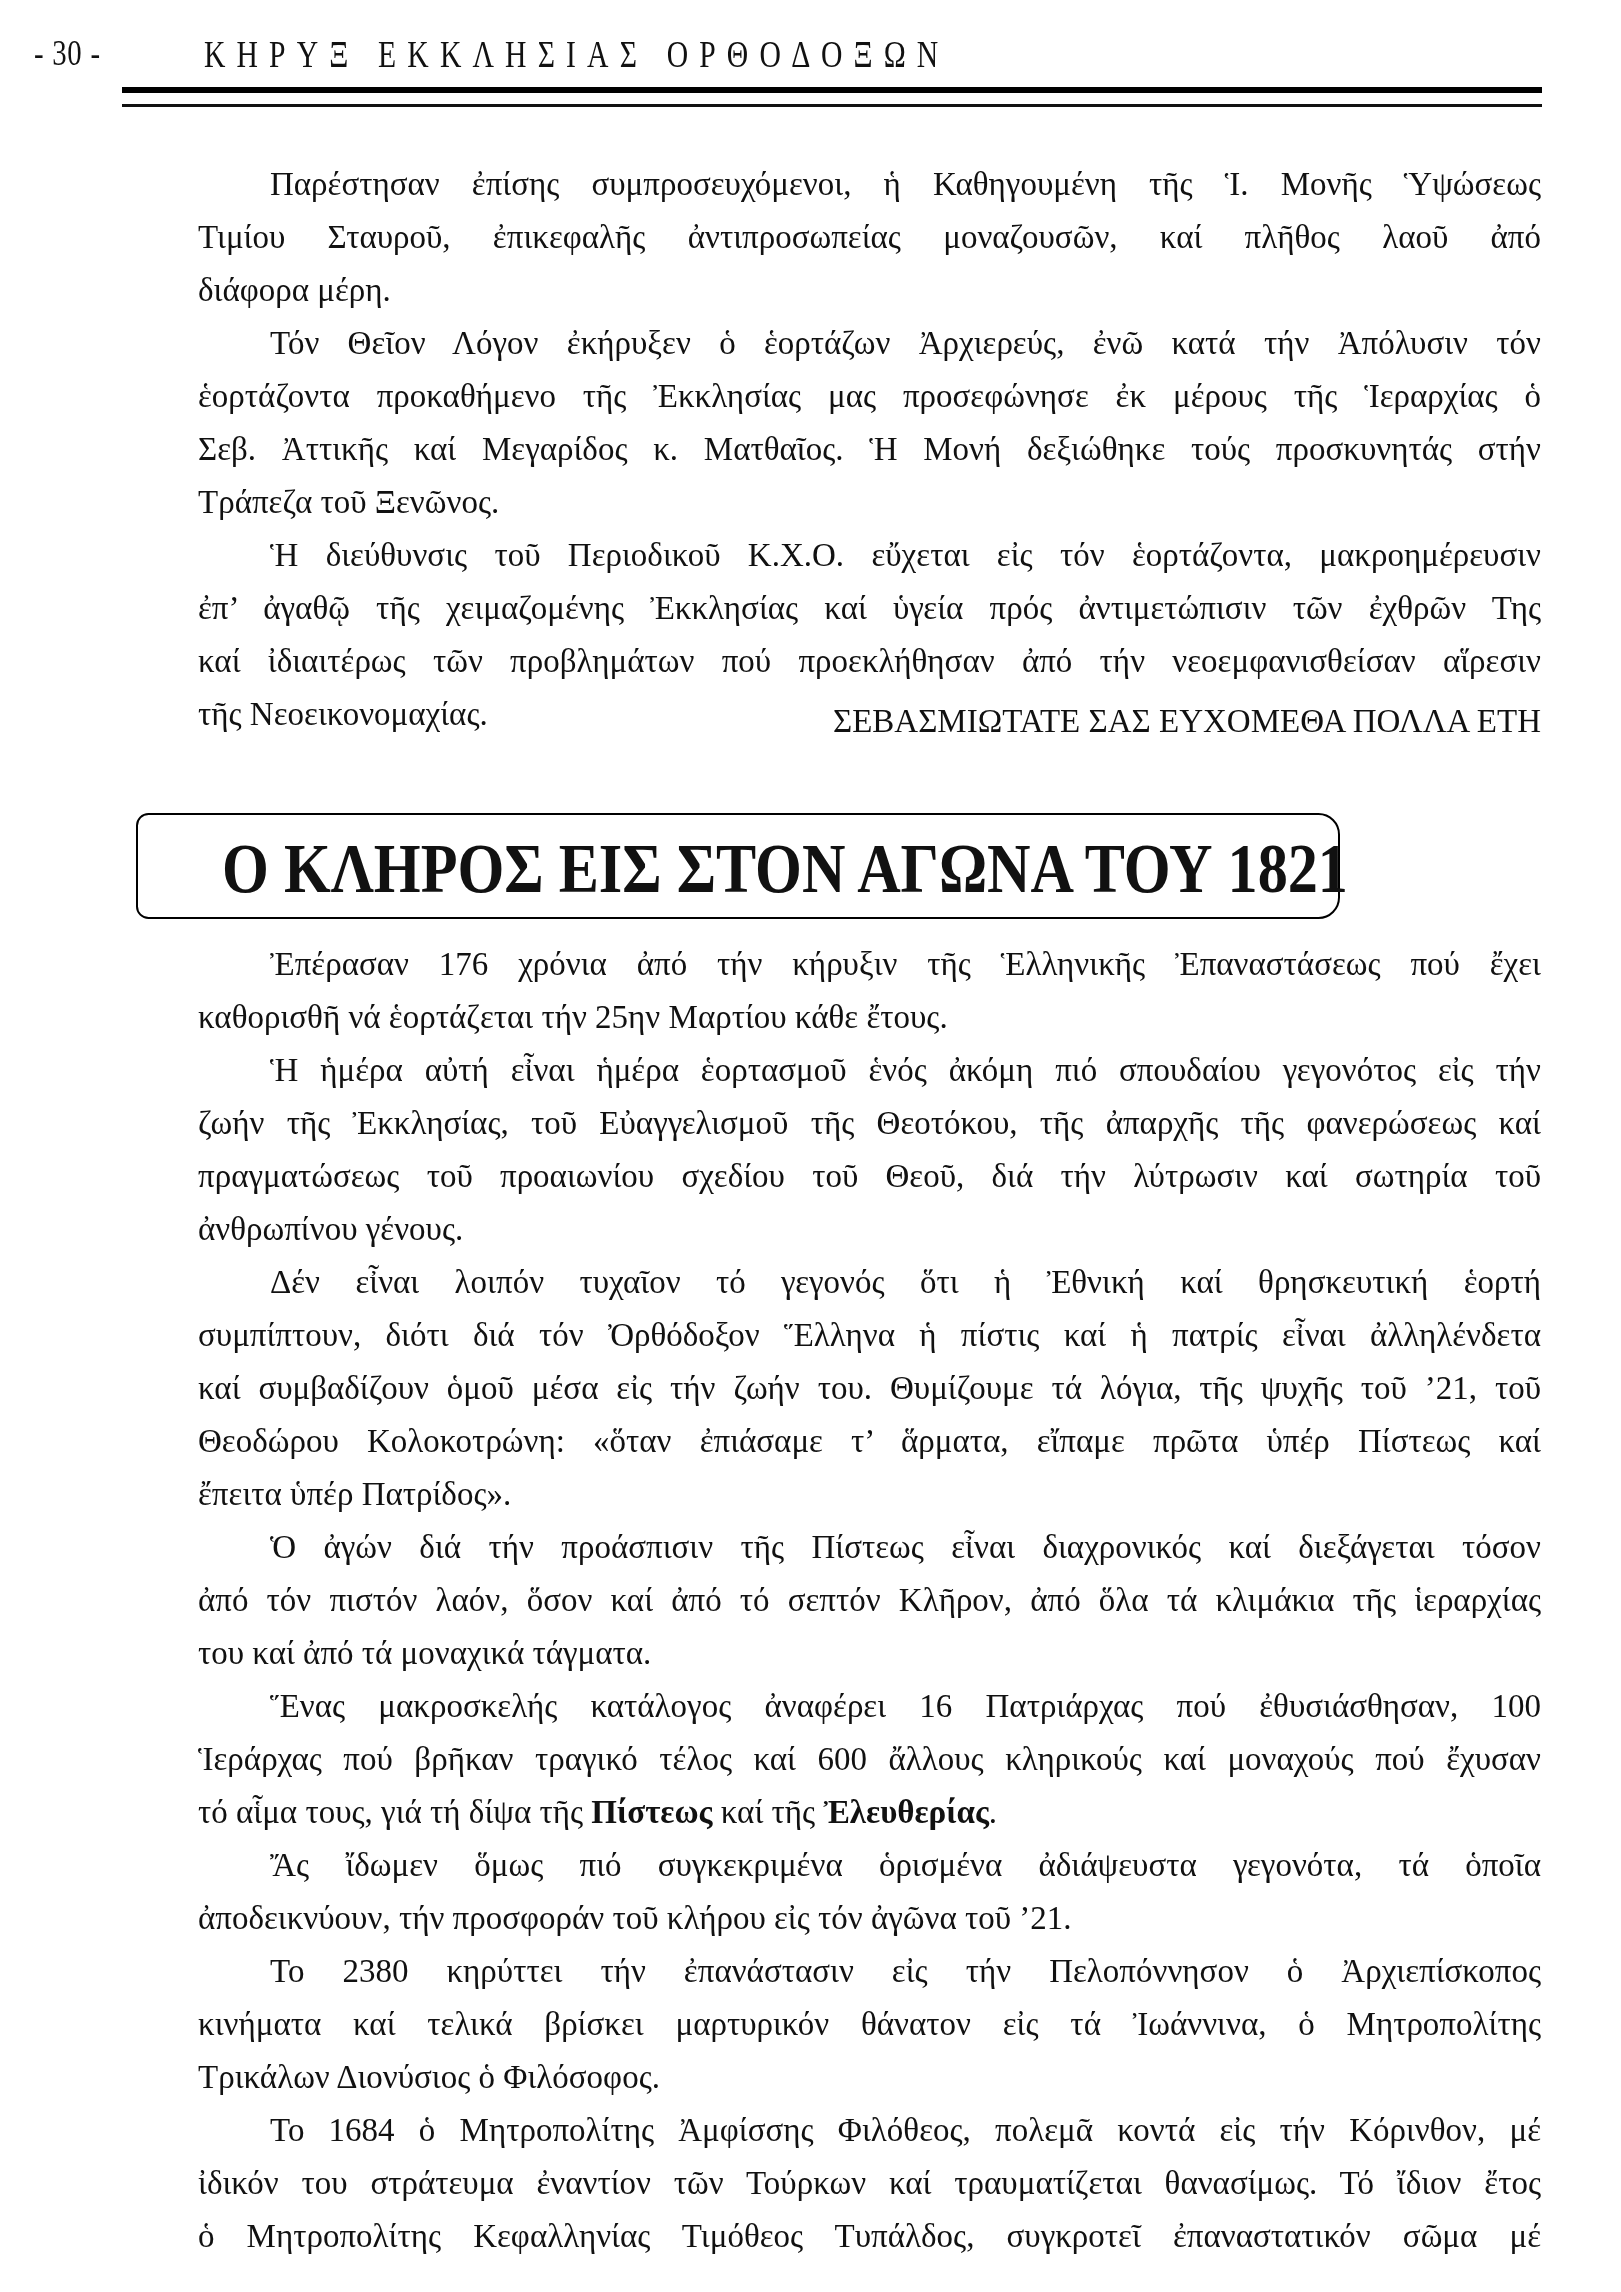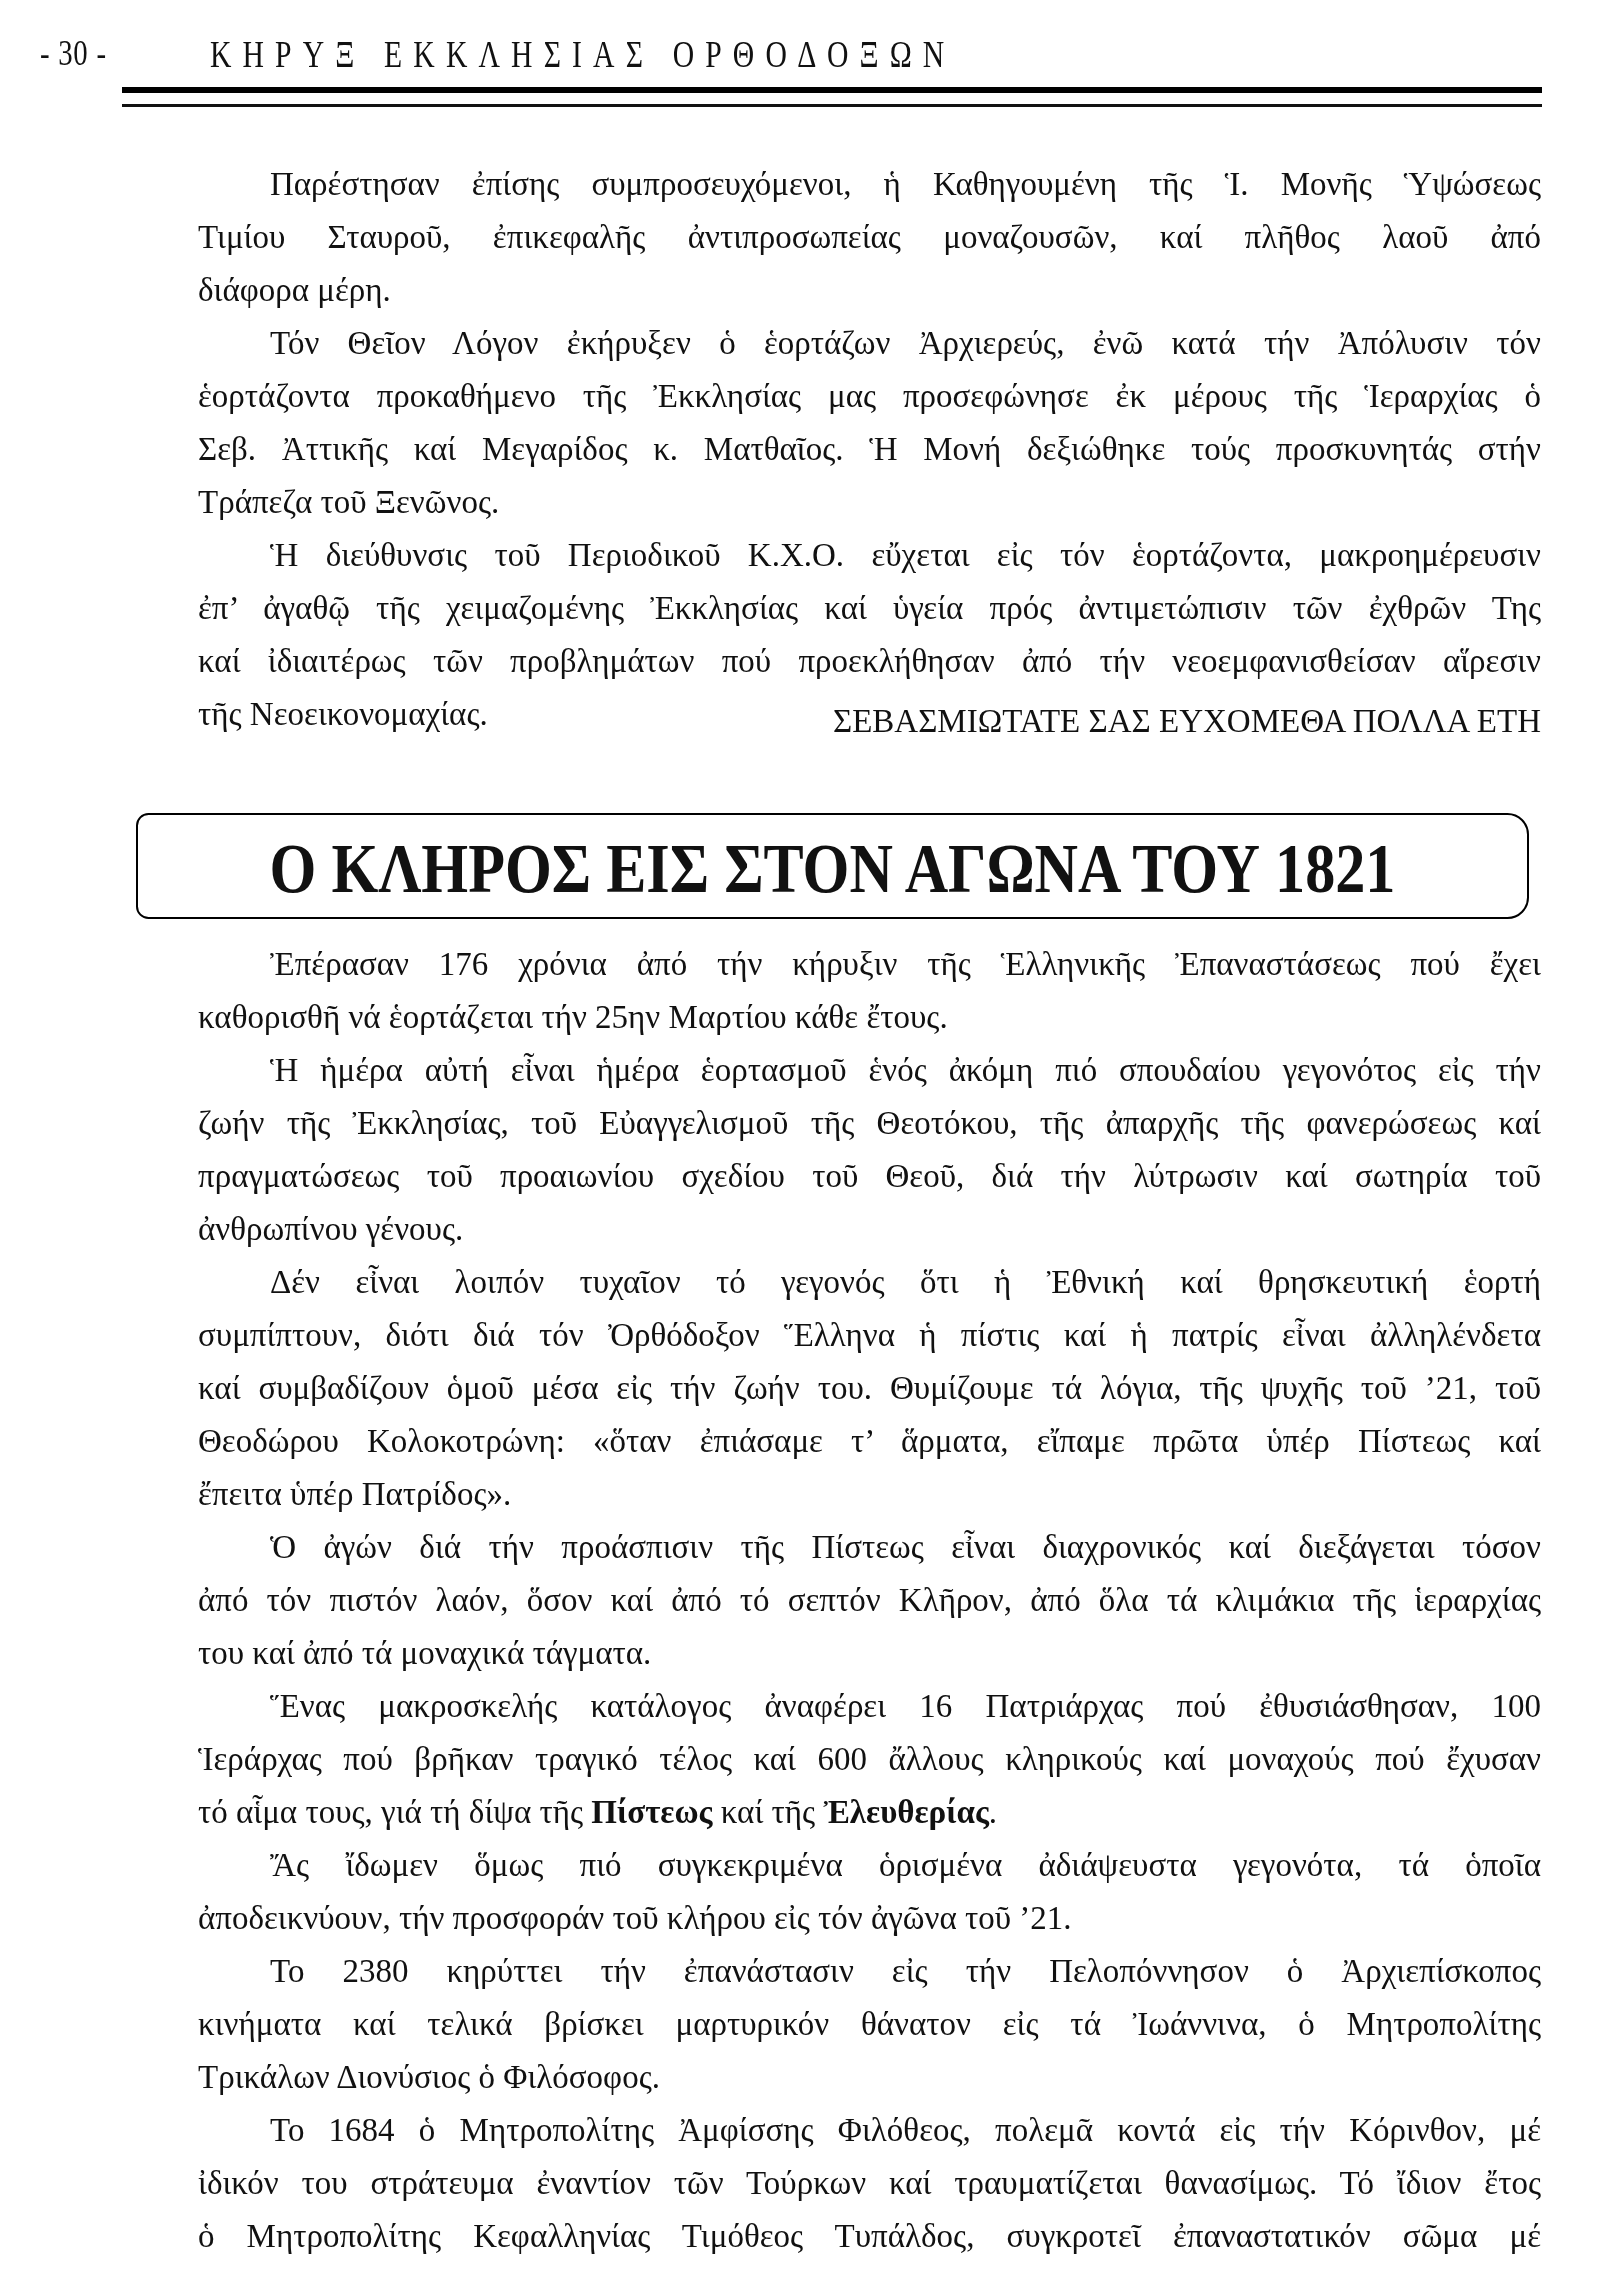--- a/index.html
+++ b/index.html
@@ -1,31 +1,31 @@
 <!DOCTYPE html>
 <html style="font-size:14.3px"><head>
 <meta charset="utf-8">
 <style>
   html, body { margin: 0; padding: 0; background: #ffffff; }
   body { width: 1622px; height: 2293px; position: relative; overflow: hidden;
          font-family: "Liberation Serif", "DejaVu Serif", serif; color: #111; }
-  .header { position: absolute; left: 40px; top: 32px; width: 1540px; height: 45px; }
+  .header { position: absolute; left: 34px; top: 32px; width: 1540px; height: 45px; }
   .page-num { position: absolute; left: 0; top: 0; font-size: 36px; letter-spacing: 0.9px; transform: scaleX(0.8); transform-origin: left; }
   .journal-title { position: absolute; left: 72px; top: 0; font-size: 38px; letter-spacing: 14.3px;
                    transform: scaleX(0.78); transform-origin: left; white-space: nowrap; }
   .rule-thick { position: absolute; left: 122px; top: 87px; width: 1420px; height: 6.3px; background: #000; }
   .rule-thin { position: absolute; left: 122px; top: 104px; width: 1420px; height: 2.7px; background: #111; }
   .body-block { position: absolute; left: 198px; width: 1343px; }
   .line { height: 53px; line-height: 53px; font-size: 33px; white-space: nowrap;
           text-align: justify; text-align-last: justify; }
   .line.last { text-align-last: left; }
   .line.indent { padding-left: 72px; box-sizing: border-box; }
   .line.right { text-align: left; text-align-last: right; padding-right: 0; }
   .bold { font-weight: bold; }
-  .title-box { position: absolute; left: 136px; top: 813px; width: 1393px; height: 106px;
+  .title-box { position: absolute; left: 136px; top: 813px; width: 1204px; height: 106px;
                border: 2.7px solid #000; border-radius: 12.5px 21.5px 21.5px 12.5px; box-sizing: border-box; }
   .title-text { position: absolute; left: 0; right: 0; top: 14.3px; text-align: center;
                 font-size: 70px; font-weight: bold; letter-spacing: 0px;
                 transform: scaleX(0.86); transform-origin: center; white-space: nowrap; }
 </style>
 </head>
 <body>
 
 <div class="header">
   <span class="page-num">- 30 -</span>

